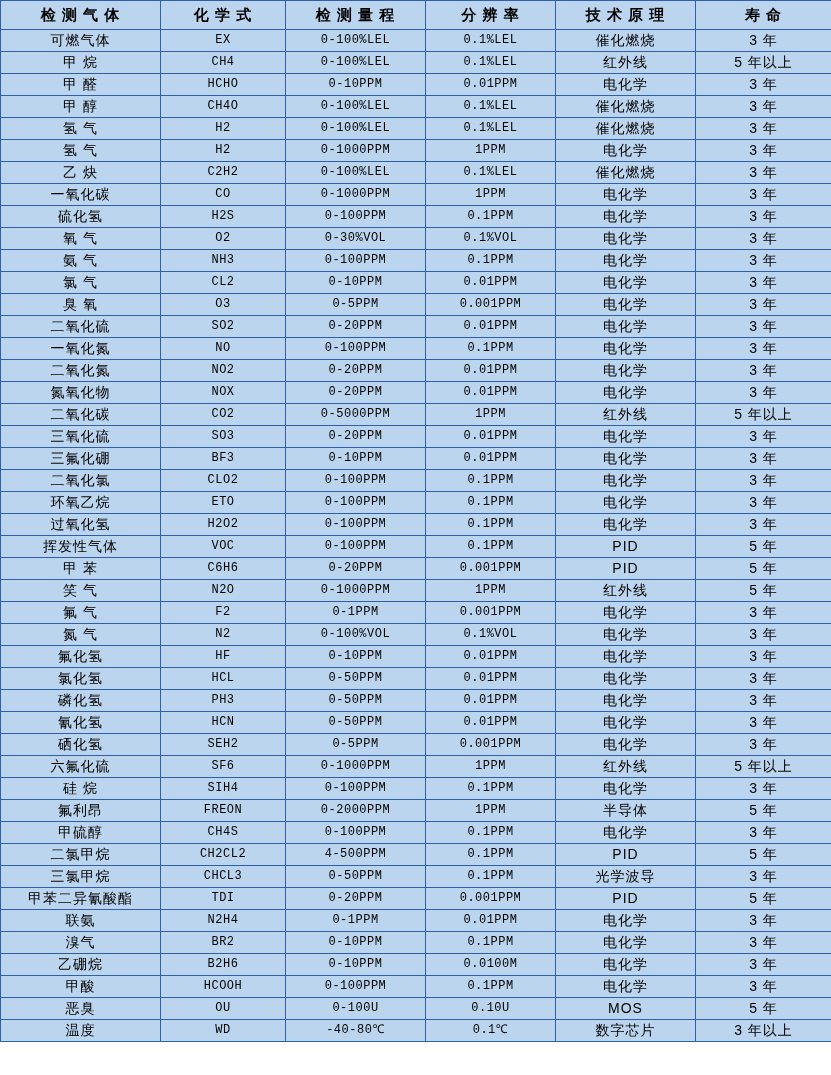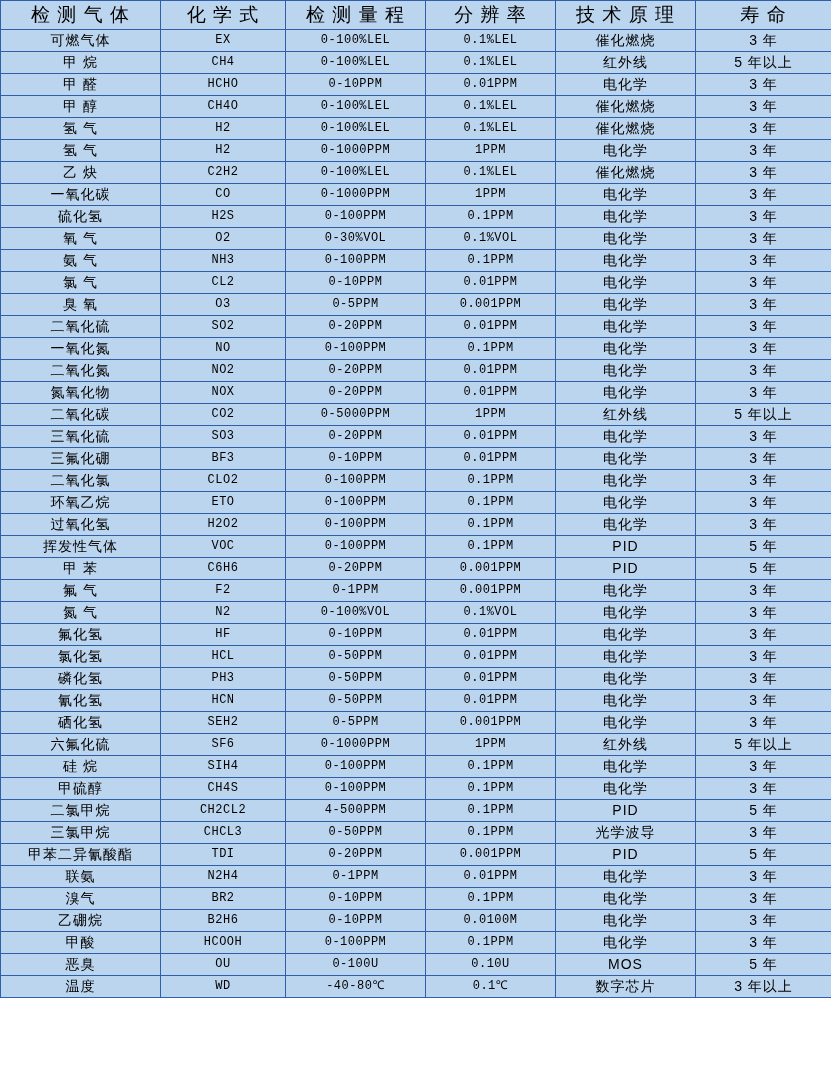--- a/index.html
+++ b/index.html
@@ -29,22 +29,22 @@
     vertical-align: middle;
     color: #000000;
     background: #bcd5ee;
     padding: 0;
     height: 21px;
     line-height: 21px;
     overflow: hidden;
     white-space: nowrap;
   }
   #gas-table thead th {
-    font-size: 19px;
-    font-weight: normal;
+    font-size: 15px;
+    font-weight: bold;
     height: 28px;
     line-height: 28px;
     letter-spacing: 1px;
     margin-top: 40px;
   }
   #gas-table tbody td {
     font-size: 13px;
     font-weight: normal;
   }
   #gas-table tbody td.cn {
@@ -274,20 +274,28 @@
       </tr>
       <tr>
         <td class="cn">甲 苯</td>
         <td class="mono">C6H6</td>
         <td class="mono">0-20PPM</td>
         <td class="mono">0.001PPM</td>
         <td class="cn">PID</td>
         <td class="cn">5 年</td>
       </tr>
       <tr>
+        <td class="cn">笑 气</td>
+        <td class="mono">N2O</td>
+        <td class="mono">0-1000PPM</td>
+        <td class="mono">1PPM</td>
+        <td class="cn">红外线</td>
+        <td class="cn">5 年</td>
+      </tr>
+      <tr>
         <td class="cn">氟 气</td>
         <td class="mono">F2</td>
         <td class="mono">0-1PPM</td>
         <td class="mono">0.001PPM</td>
         <td class="cn">电化学</td>
         <td class="cn">3 年</td>
       </tr>
       <tr>
         <td class="cn">氮 气</td>
         <td class="mono">N2</td>
@@ -344,20 +352,28 @@
         <td class="cn">红外线</td>
         <td class="cn">5 年以上</td>
       </tr>
       <tr>
         <td class="cn">硅 烷</td>
         <td class="mono">SIH4</td>
         <td class="mono">0-100PPM</td>
         <td class="mono">0.1PPM</td>
         <td class="cn">电化学</td>
         <td class="cn">3 年</td>
+      </tr>
+      <tr>
+        <td class="cn">氟利昂</td>
+        <td class="mono">FREON</td>
+        <td class="mono">0-2000PPM</td>
+        <td class="mono">1PPM</td>
+        <td class="cn">半导体</td>
+        <td class="cn">5 年</td>
       </tr>
       <tr>
         <td class="cn">甲硫醇</td>
         <td class="mono">CH4S</td>
         <td class="mono">0-100PPM</td>
         <td class="mono">0.1PPM</td>
         <td class="cn">电化学</td>
         <td class="cn">3 年</td>
       </tr>
       <tr>

